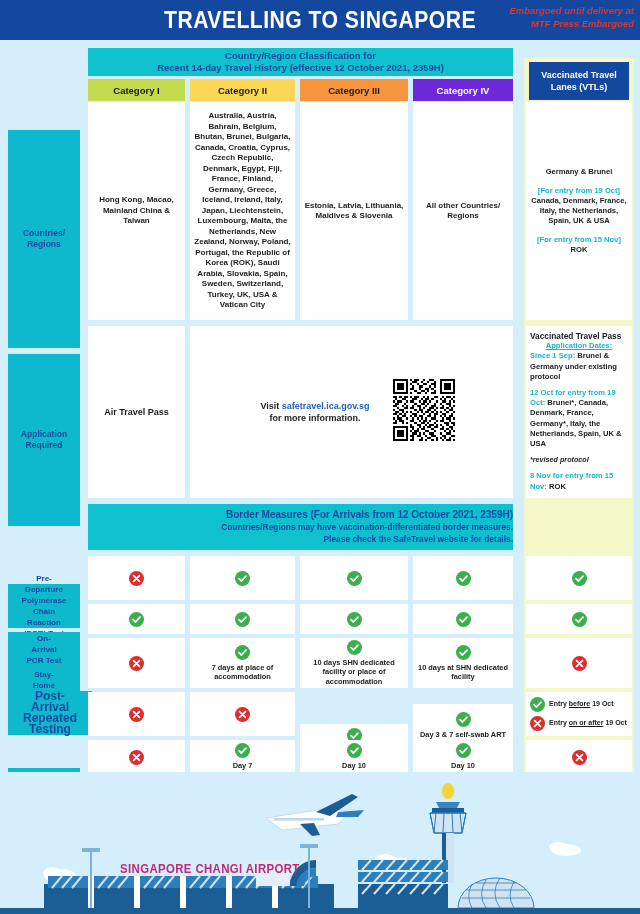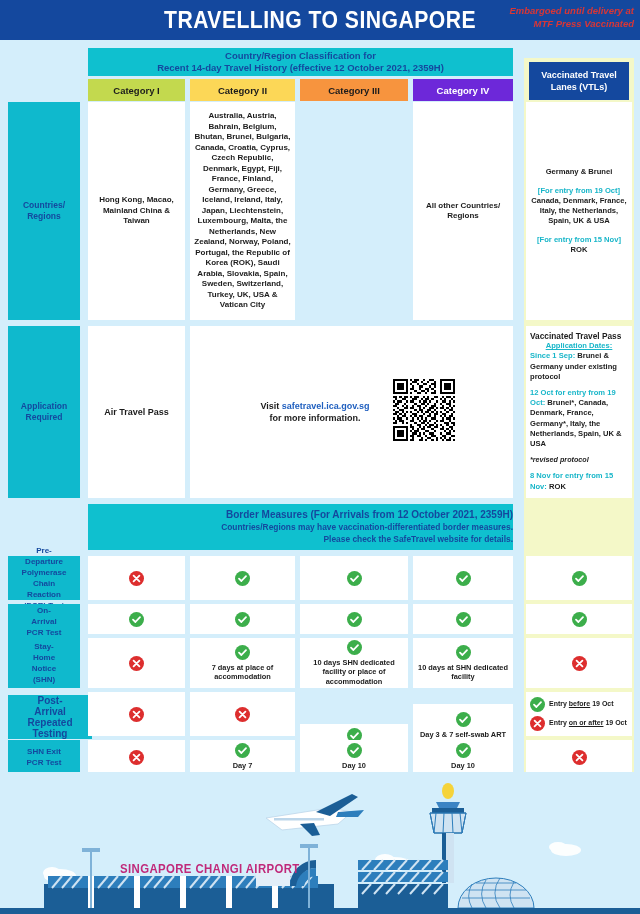--- a/index.html
+++ b/index.html
@@ -41,20 +41,21 @@
     text-align: center; color: #1c1c1c;
     font-size: 8px; font-weight: bold; line-height: 10.5px;
     padding: 3px 4px;
   }
   .rowlabel {
     position: absolute; background: #0fb9cd;
     display: flex; align-items: center; justify-content: center;
     text-align: center; color: #14489e;
     font-size: 8.5px; font-weight: bold; line-height: 11px;
     padding: 17px;
+    margin-top: 28px;
   }
 
   
   .class-header {
     position: absolute; left: 88px; top: 48px; width: 425px; height: 28px;
     background: #0fc0cf; color: #14489e;
     display: flex; flex-direction: column;
     align-items: center; justify-content: center;
     font-size: 9.5px; font-weight: bold; line-height: 12px; text-align: center;
   }
@@ -153,21 +154,21 @@
 </style>
 </head>
 <body>
 
 <div id="page">
 
   <div class="titlebar"></div>
   <div class="title-text">TRAVELLING TO SINGAPORE</div>
   <div class="embargo">
     <div>Embargoed until delivery at</div>
-    <div>MTF Press Vaccinated</div>
+    <div>MTF Press Embargoed</div>
   </div>
 
   <div class="vtl-panel"></div>
 
   <div class="class-header">
     <div>Country/Region Classification for</div>
     <div>Recent 14-day Travel History (effective 12 October 2021, 2359H)</div>
   </div>
 
   <div class="cat-header" id="cat0" style="left: 88px; width: 97px; background: rgb(195, 217, 78); color: rgb(28, 28, 28);">Category I</div>
@@ -177,20 +178,21 @@
 
   <div class="vtl-header">
     <div>Vaccinated Travel</div>
     <div>Lanes (VTLs)</div>
   </div>
 
   <div class="rowlabel" style="left:8px; top:102px; width:72px; height:218px;">Countries/ Regions</div>
 
   <div class="white-cell" style="left:88px; top:102px; width:97px; height:218px;">Hong Kong, Macao, Mainland China &amp; Taiwan</div>
   <div class="white-cell" style="left:190px; top:102px; width:105px; height:218px;">Australia, Austria, Bahrain, Belgium, Bhutan, Brunei, Bulgaria, Canada, Croatia, Cyprus, Czech Republic,  Denmark, Egypt, Fiji, France, Finland, Germany, Greece, Iceland, Ireland, Italy, Japan, Liechtenstein, Luxembourg, Malta, the Netherlands, New Zealand, Norway, Poland, Portugal, the Republic of Korea (ROK), Saudi Arabia, Slovakia, Spain, Sweden, Switzerland, Turkey, UK, USA &amp; Vatican City</div>
+  <div class="white-cell" style="left:300px; top:102px; width:108px; height:218px;">Estonia, Latvia, Lithuania, Maldives &amp; Slovenia</div>
   <div class="white-cell" style="left:413px; top:102px; width:100px; height:218px;">All other Countries/ Regions</div>
 
   <div class="vtl-countries">
     <div>Germany &amp; Brunei</div>
     <div class="gap"></div>
     <div class="tag">[For entry from 19 Oct]</div>
     <div>Canada, Denmark, France, Italy, the Netherlands, Spain, UK &amp; USA</div>
     <div class="gap"></div>
     <div class="tag">[For entry from 15 Nov]</div>
     <div>ROK</div>
@@ -567,21 +569,21 @@
         </span>
         <div class="cell-note">10 days at SHN dedicated facility</div>
       </div>
       <div class="white-cell" style="left: 526px; top: 638px; width: 106px; height: 50px; font-size: 7.4px;">
         <span class="ic no">
           <svg width="15" height="15" viewBox="0 0 15 15">
             <path d="M4.6 4.6 L10.4 10.4 M10.4 4.6 L4.6 10.4" stroke="#fff" stroke-width="1.8" stroke-linecap="round"></path>
           </svg>
         </span>
       </div>
-      <div class="rowlabel" style="left: 8px; top: 695px; width: 84px; height: 44px; font-size: 10px;">Post-Arrival Repeated Testing</div>
+      <div class="rowlabel" style="left: 8px; top: 663px; width: 84px; height: 44px; font-size: 12px;">Post-Arrival Repeated Testing</div>
       <div class="white-cell" style="left: 88px; top: 692px; width: 97px; height: 44px; font-size: 7.4px; line-height: 9.4px;">
         <span class="ic no">
           <svg width="15" height="15" viewBox="0 0 15 15">
             <path d="M4.6 4.6 L10.4 10.4 M10.4 4.6 L4.6 10.4" stroke="#fff" stroke-width="1.8" stroke-linecap="round"></path>
           </svg>
         </span>
       </div>
       <div class="white-cell" style="left: 190px; top: 692px; width: 105px; height: 44px; font-size: 7.4px; line-height: 9.4px;">
         <span class="ic no">
           <svg width="15" height="15" viewBox="0 0 15 15">

